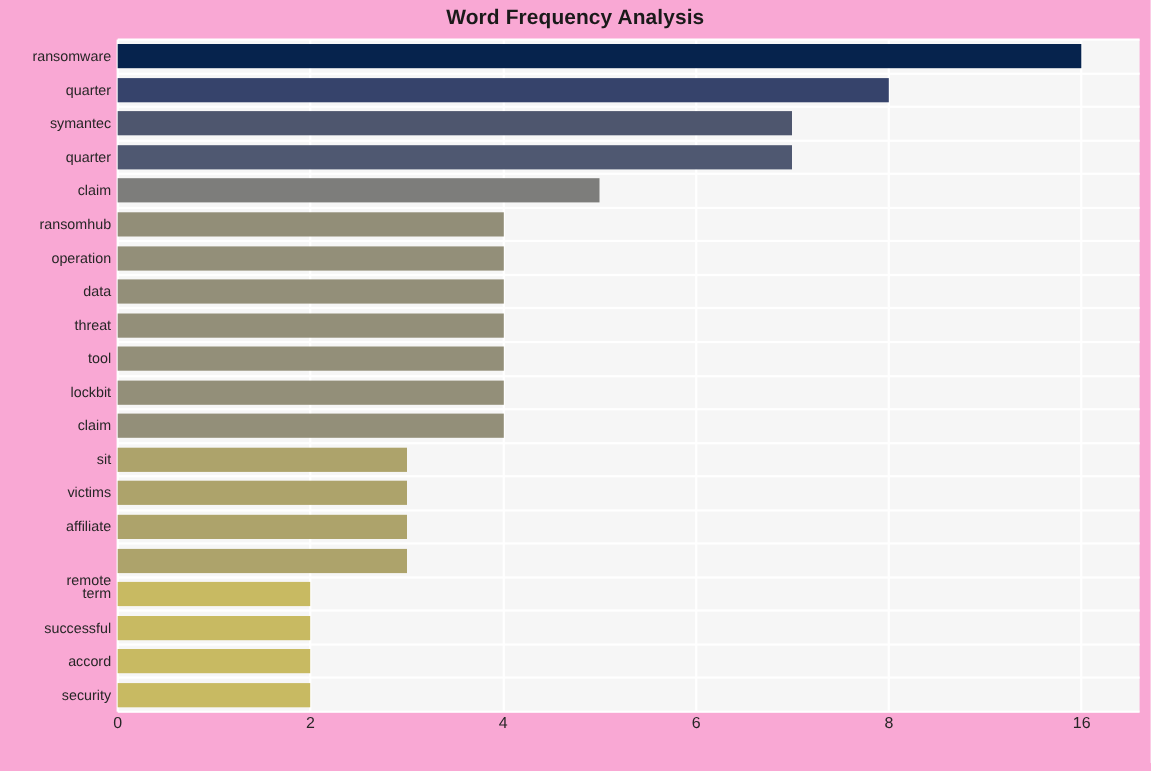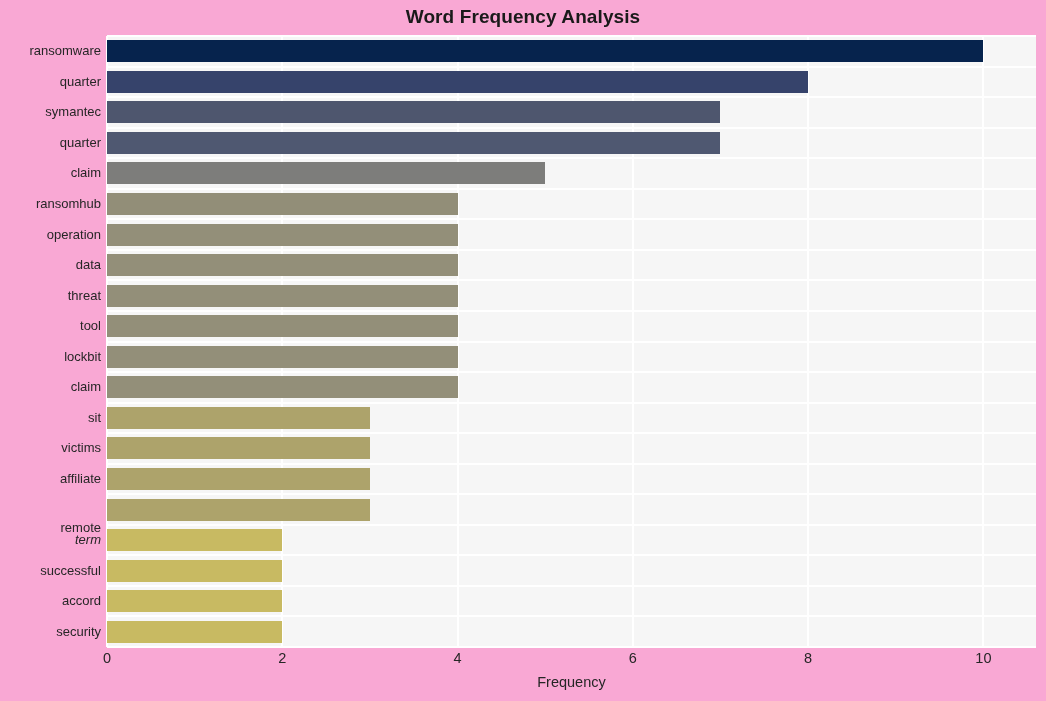--- a/index.html
+++ b/index.html
@@ -184,31 +184,30 @@
       <div class="ytick-label" style="top: 191.575px;">operation</div>
       <div class="ytick-label" style="top: 222.125px;">data</div>
       <div class="ytick-label" style="top: 252.675px;">threat</div>
       <div class="ytick-label" style="top: 283.225px;">tool</div>
       <div class="ytick-label" style="top: 313.775px;">lockbit</div>
       <div class="ytick-label" style="top: 344.325px;">claim</div>
       <div class="ytick-label" style="top: 374.875px; margin-left: 22px;">sit</div>
       <div class="ytick-label" style="top: 405.425px;">victims</div>
       <div class="ytick-label" style="top: 435.975px;">affiliate</div>
       <div class="ytick-label" style="top: 485px;">remote</div>
-      <div class="ytick-label" style="top: 497.075px; font-style: italic;">term</div>
+      <div class="ytick-label" style="top: 497.075px;">term</div>
       <div class="ytick-label" style="top: 527.625px;">successful</div>
       <div class="ytick-label" style="top: 558.175px;">accord</div>
       <div class="ytick-label" style="top: 588.725px;">security</div>
     </div>
 
   <div id="x-axis">
 
   <div class="xtick-label" style="left: 0px;">0</div>
       <div class="xtick-label" style="left: 175.283px;">2</div>
       <div class="xtick-label" style="left: 350.566px;">4</div>
       <div class="xtick-label" style="left: 525.849px;">6</div>
       <div class="xtick-label" style="left: 701.132px;">8</div>
-      <div class="xtick-label" style="left: 876.415px;">10</div>
+      <div class="xtick-label" style="left: 876.415px;">16</div>
     </div>
 
-  <div id="x-axis-title">Frequency</div>
 
 </div>
 
 </body></html>

